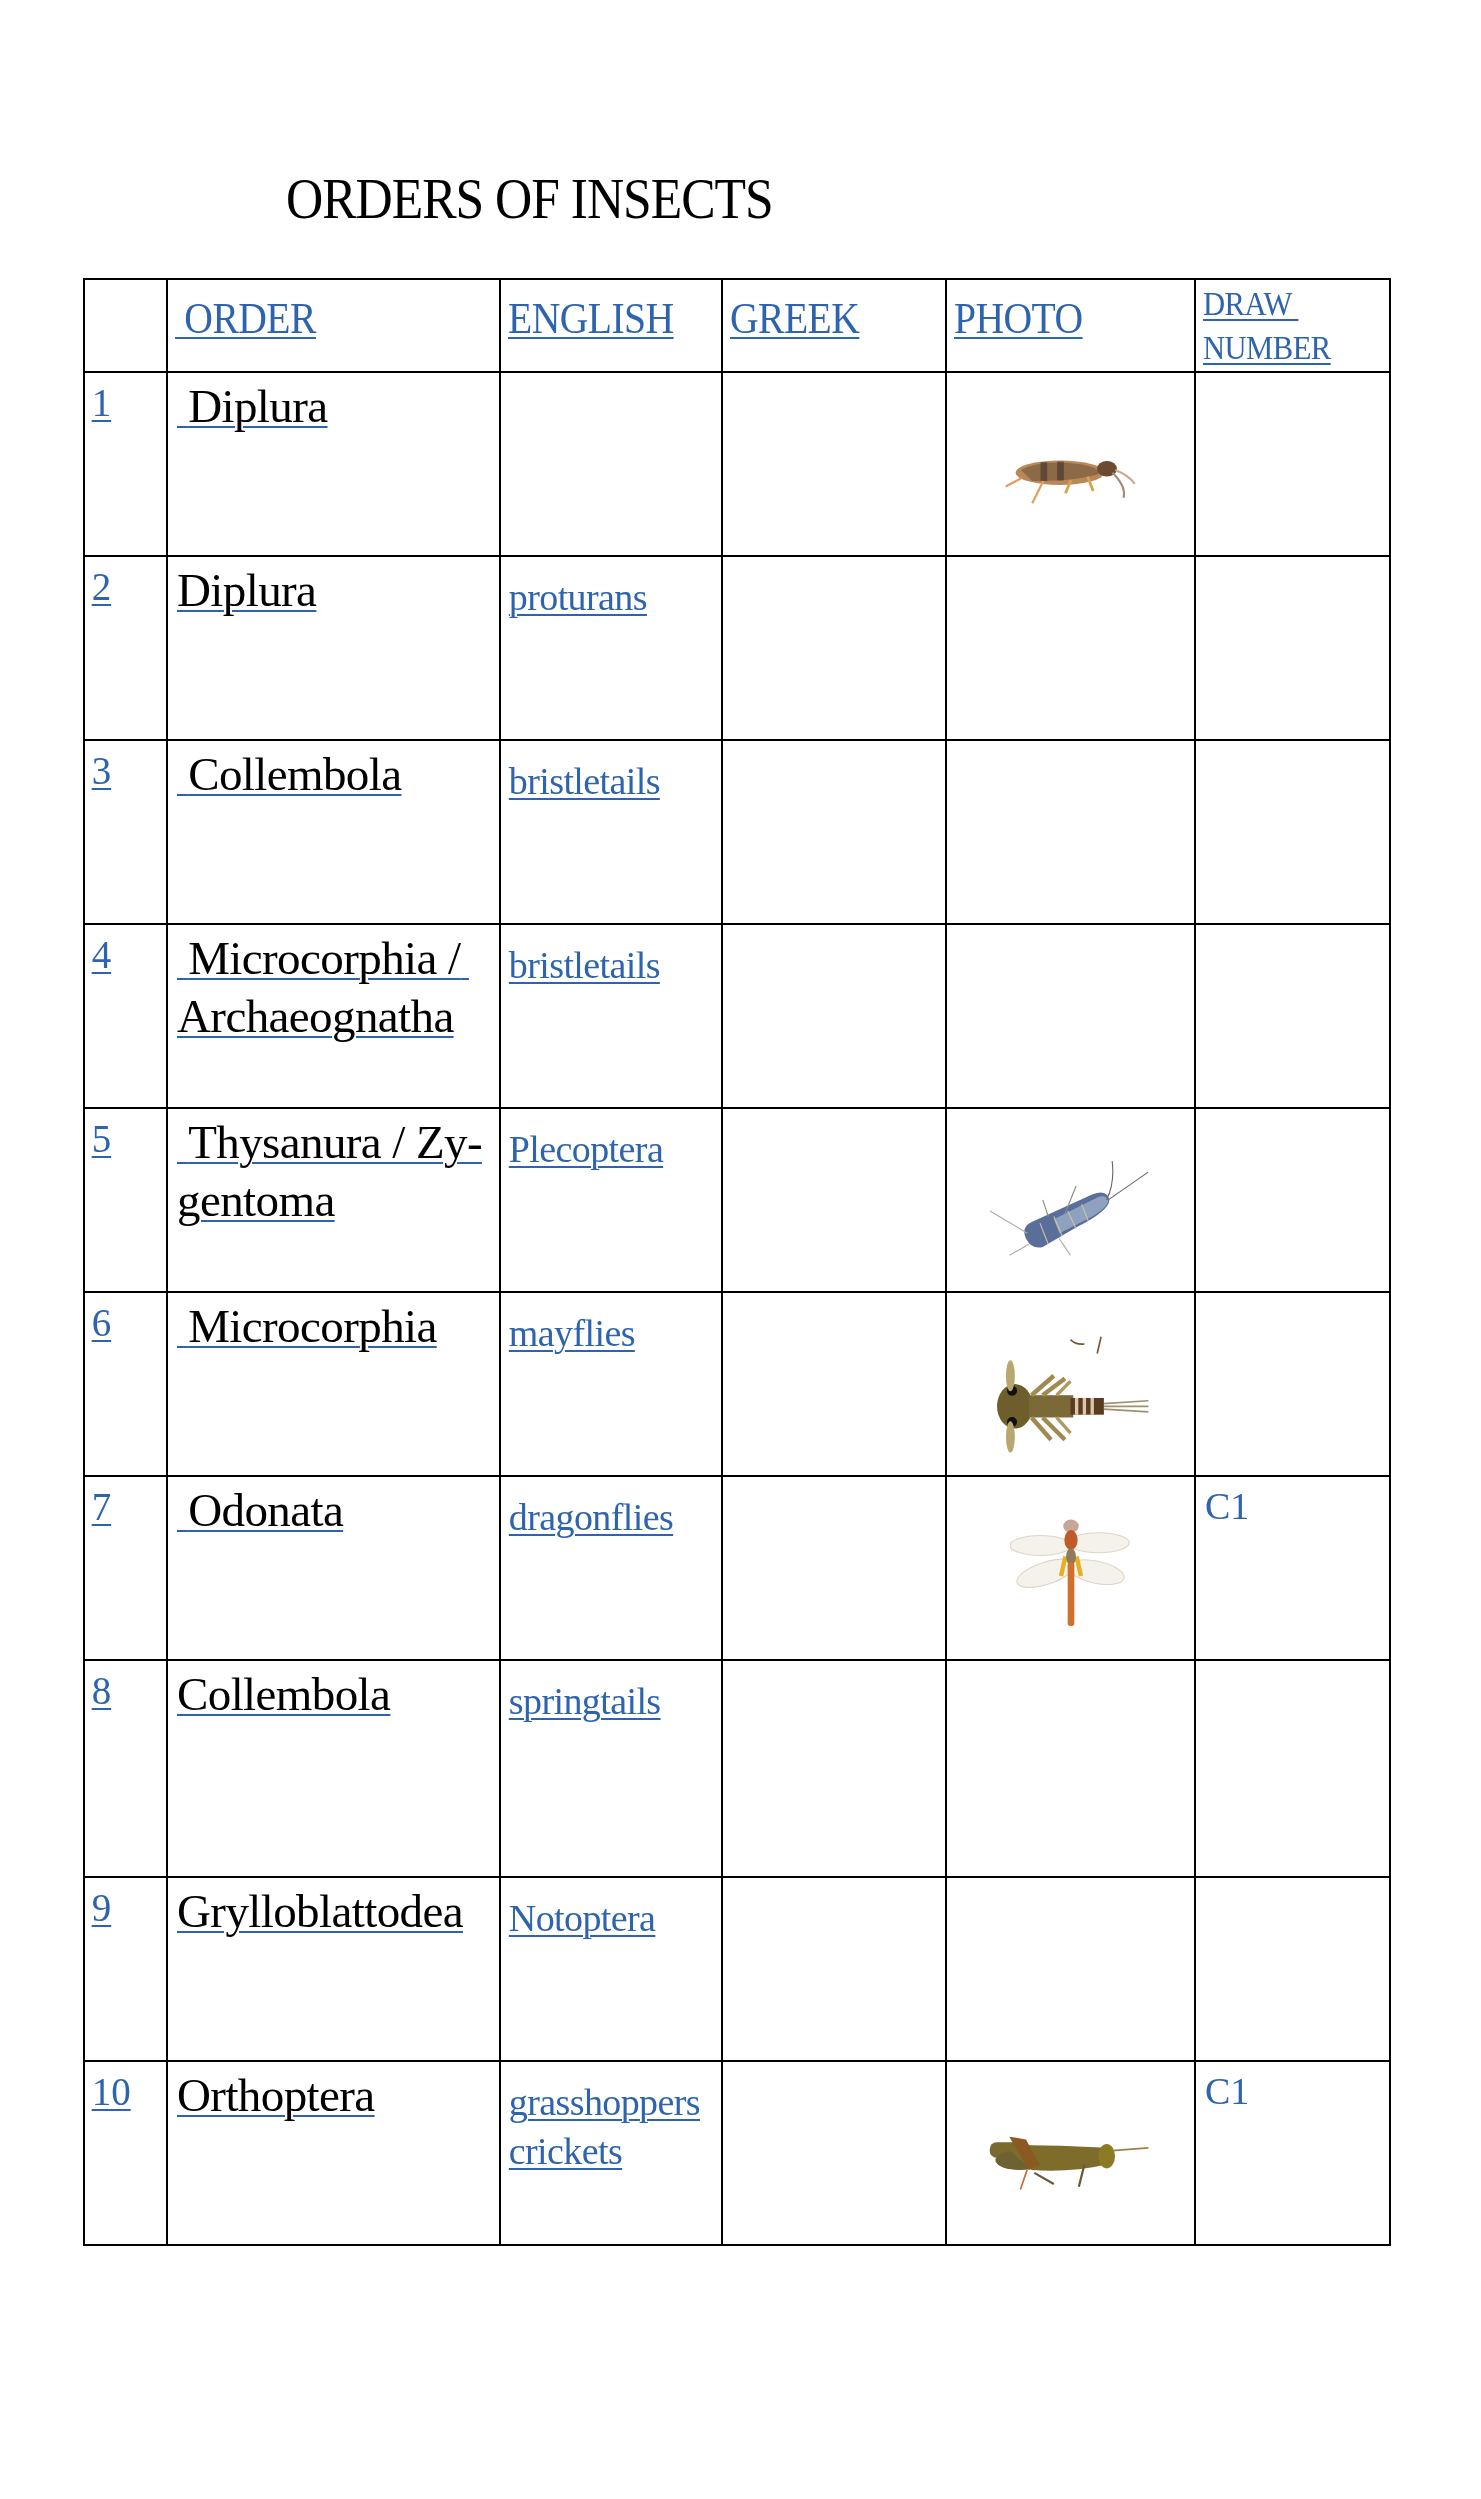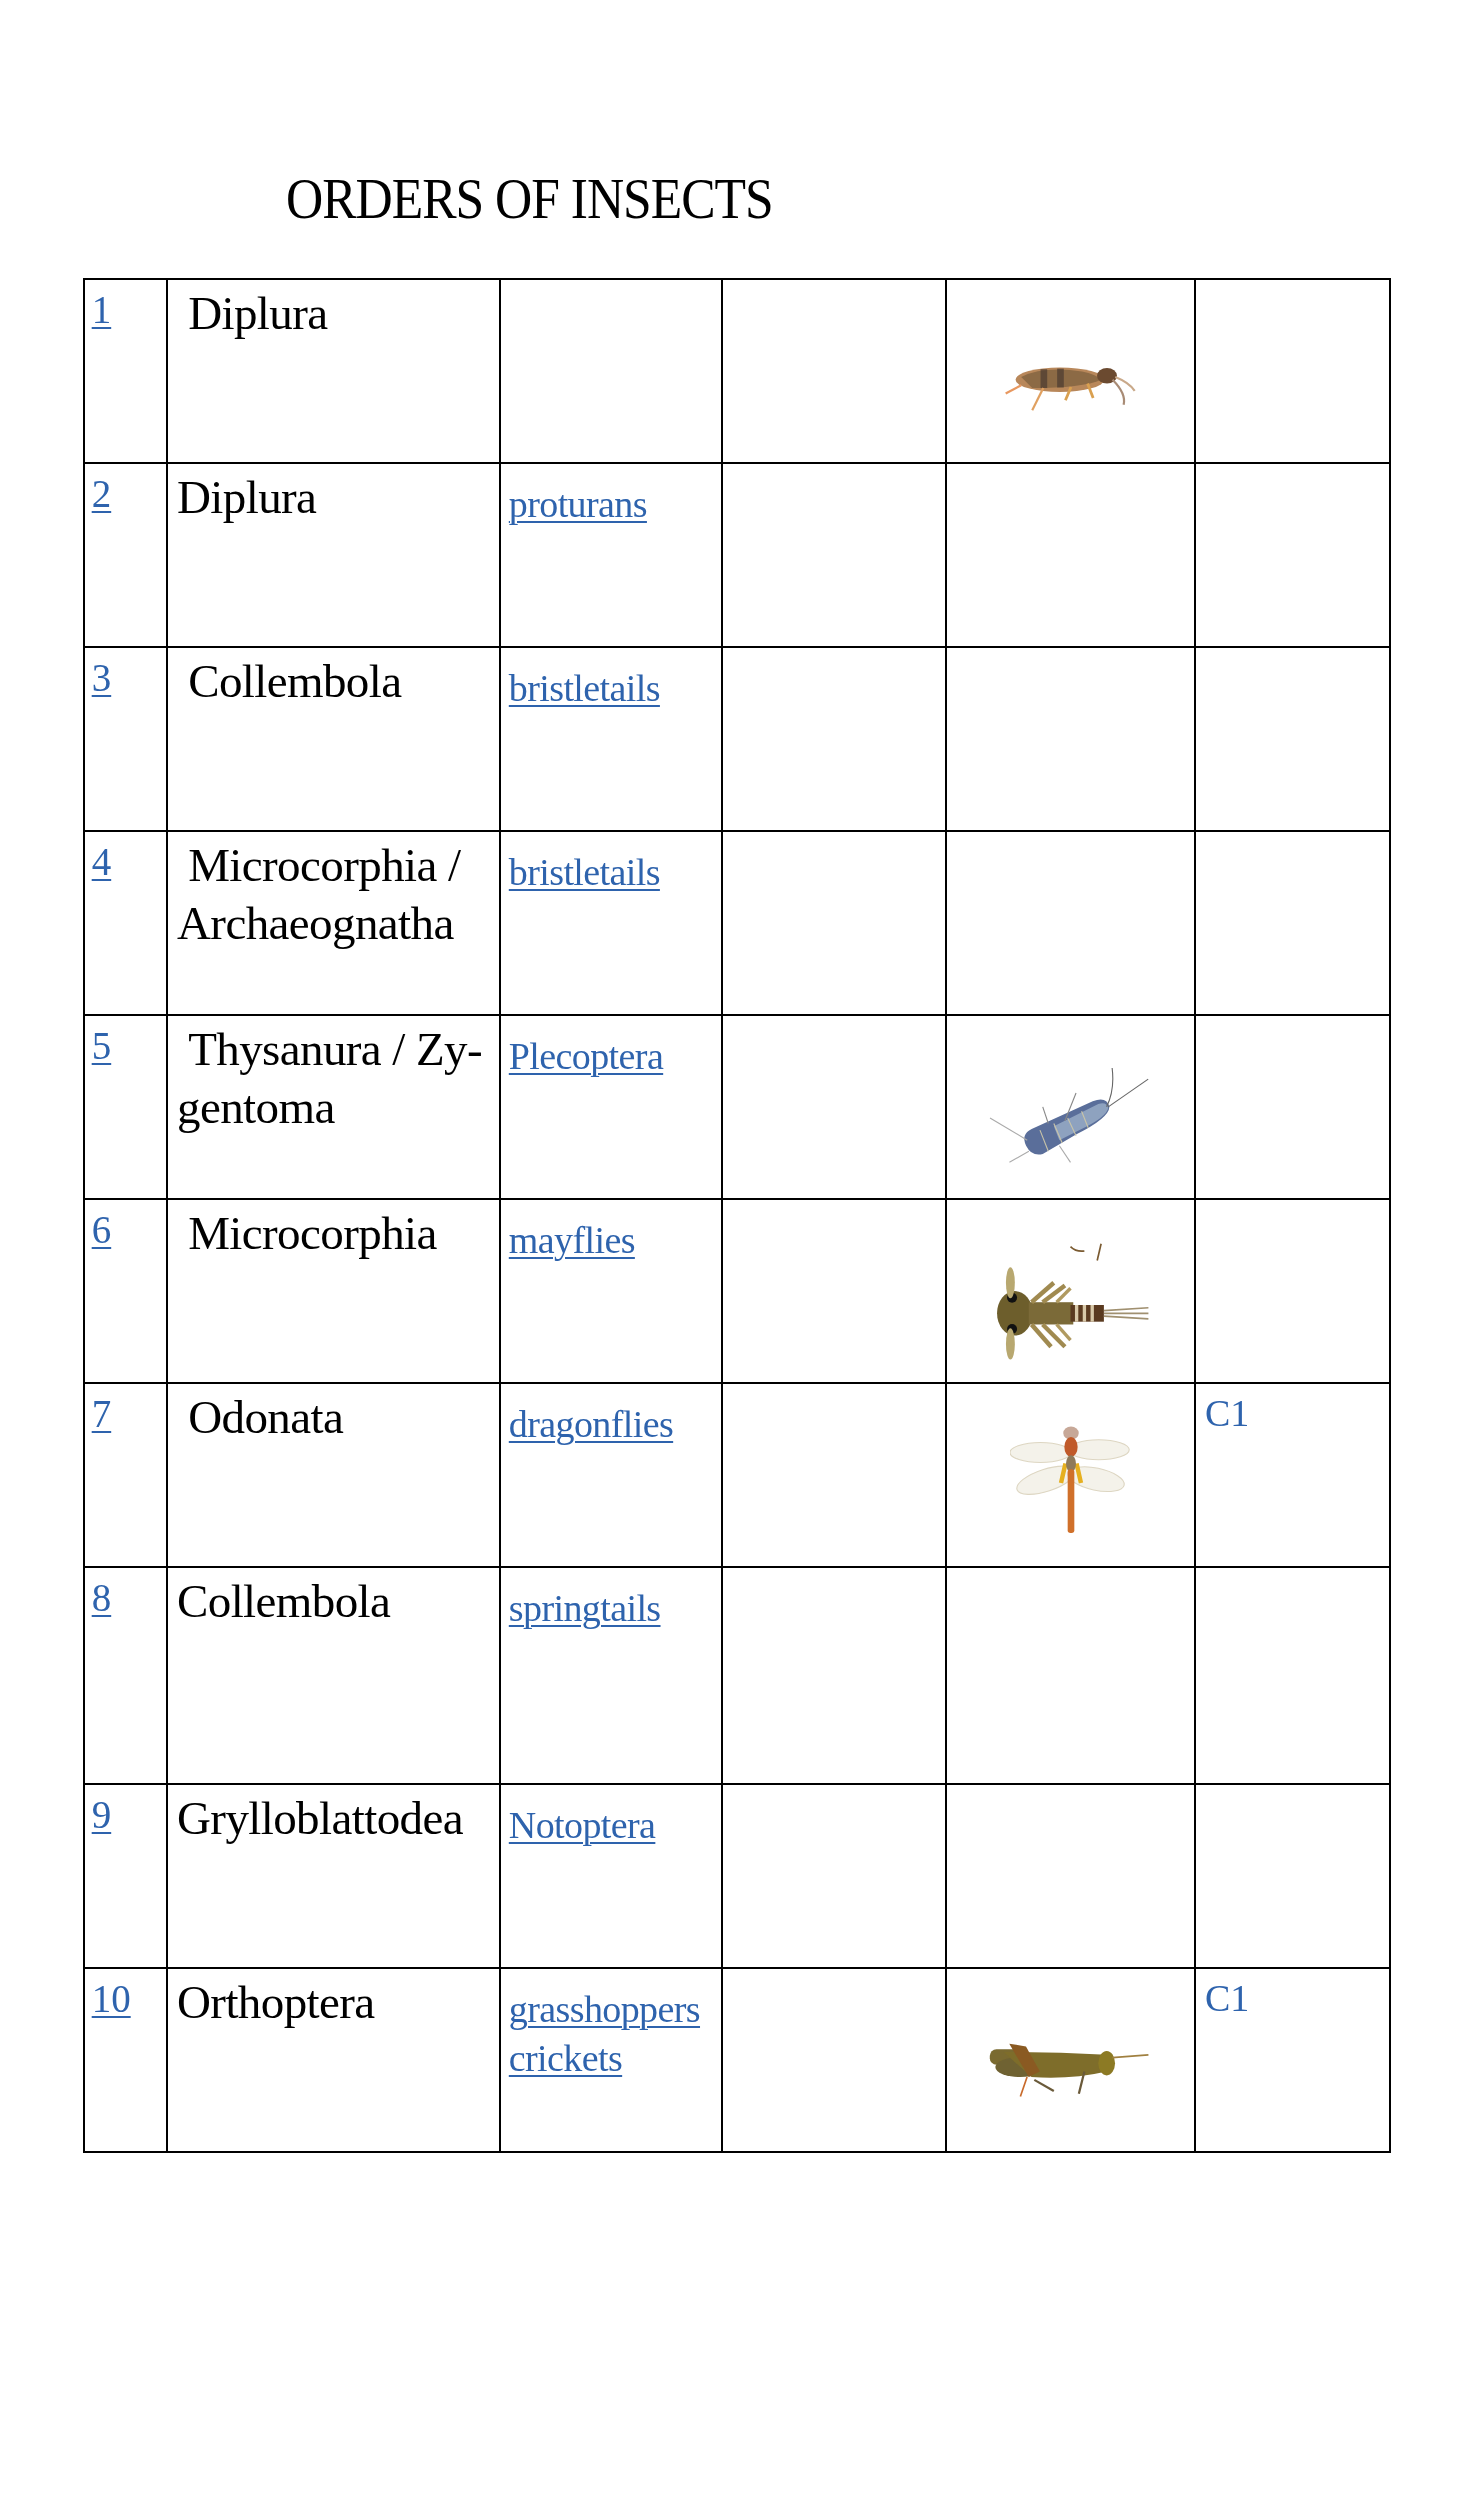--- a/index.html
+++ b/index.html
@@ -89,20 +89,21 @@
     font-size: 47px;
     line-height: 58px;
     color: #000;
     margin-top: 4.4px;
     margin-left: 9px;
     margin-right: 3.3px;
     display: block;
     letter-spacing: -0.6px;
   }
   .order-text {
+    text-decoration: underline;
     text-decoration-color: #2e63ad;
     text-decoration-thickness: 2.2px;
     text-underline-offset: 4.4px;
     cursor: pointer;
   }
   .eng {
     font-size: 38px;
     line-height: 49px;
     margin-top: 16px;
     margin-left: 7.8px;
@@ -133,20 +134,41 @@
 <table class="grid">
   <colgroup>
     <col class="c-num">
       <col class="c-order">
       <col class="c-eng">
       <col class="c-greek">
       <col class="c-photo">
       <col class="c-draw">
   </colgroup>
   <tbody>
+      <tr class="head">
+    <th></th>
+    <th>
+      <span class="lnk hdr" style="white-space:pre"> ORDER</span>
+    </th>
+    <th>
+      <span class="lnk hdr">ENGLISH</span>
+    </th>
+    <th>
+      <span class="lnk hdr">GREEK</span>
+    </th>
+    <th>
+      <span class="lnk hdr">PHOTO</span>
+    </th>
+    <th>
+      <span class="hdr-draw">
+        <span class="lnk" style="white-space:pre">DRAW </span><br>
+        <span class="lnk">NUMBER</span>
+      </span>
+    </th>
+  </tr>
 
   <tr class="row">
     <td><span class="lnk num">1</span></td>
     <td>
           <span class="order"><span class="order-text" style="white-space:pre-wrap"> Diplura</span></span>
         </td>
     <td>
           <span class="lnk eng"></span>
         </td>
     <td></td>

